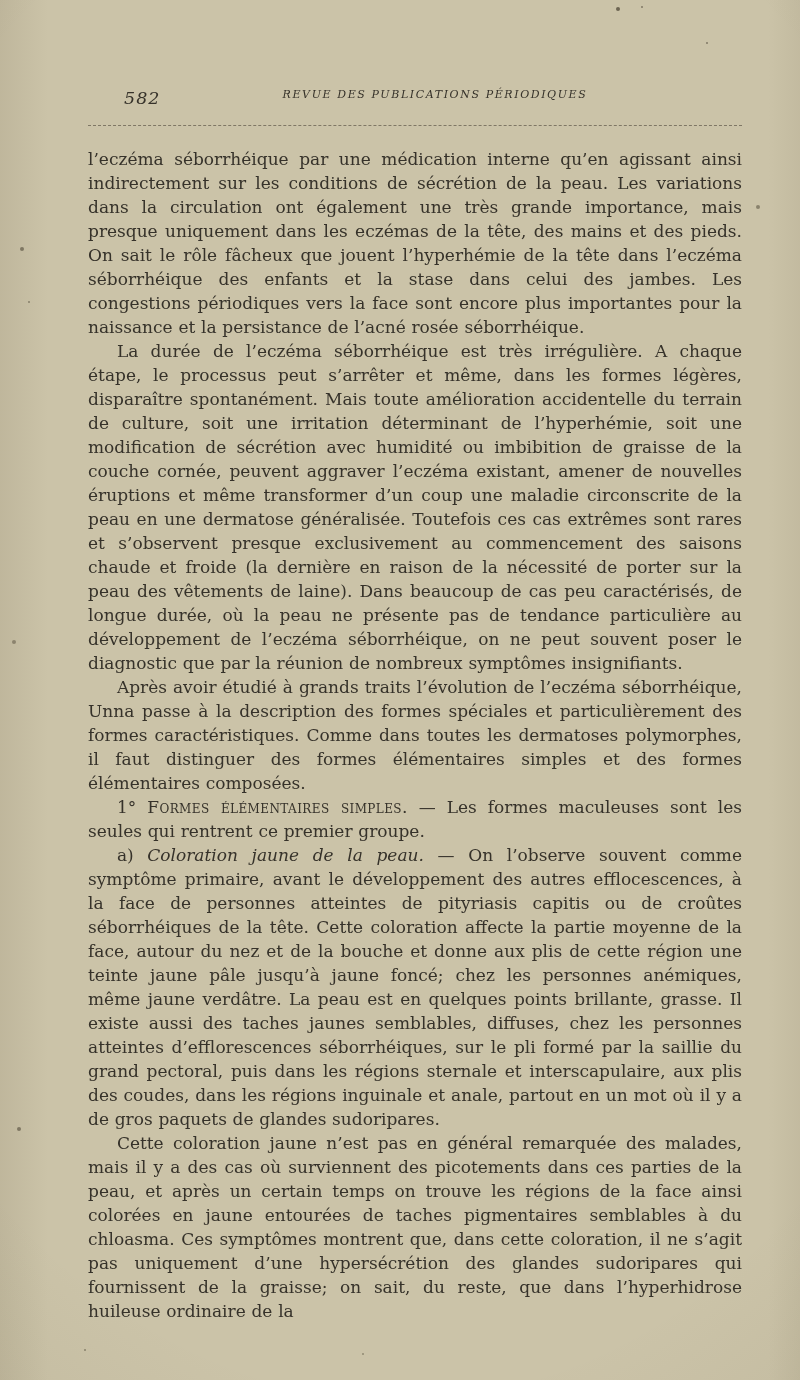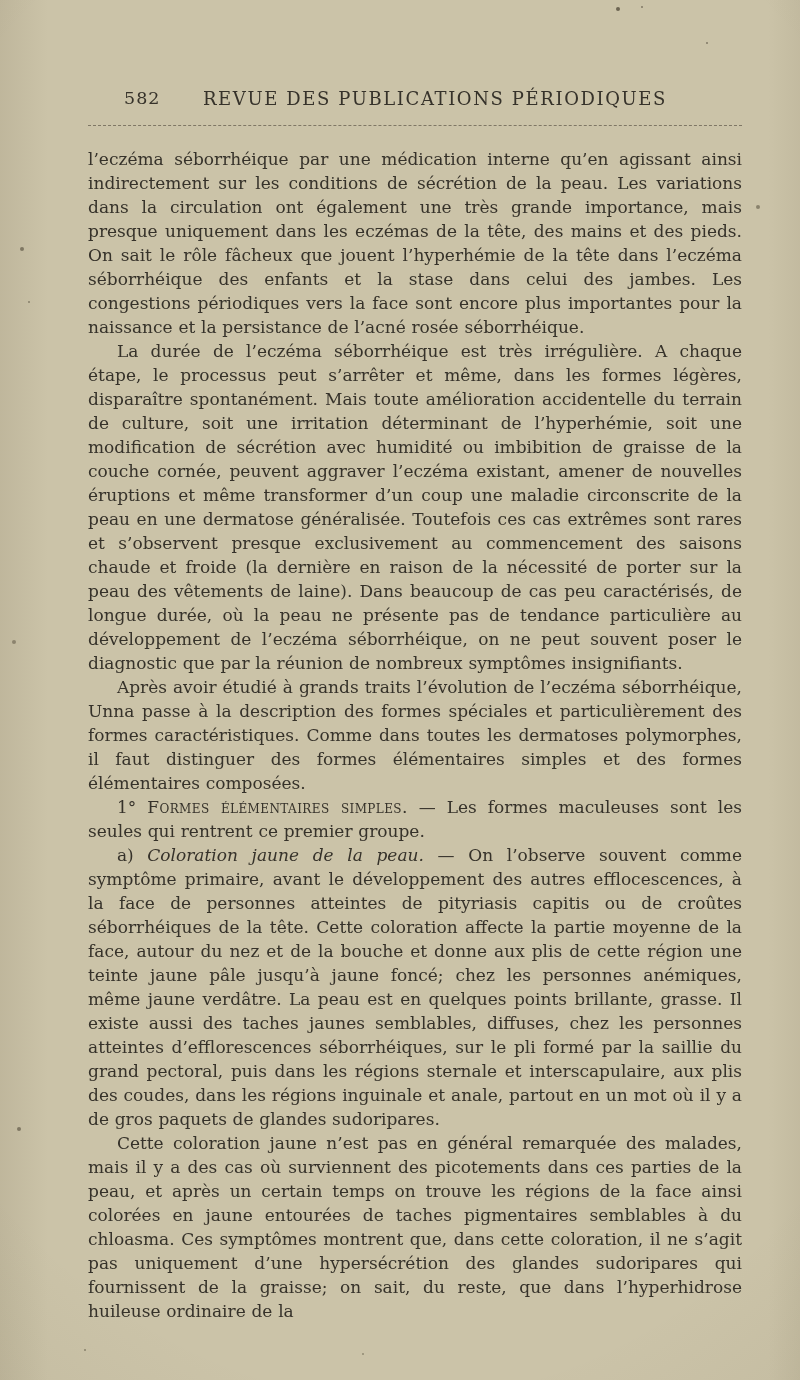--- a/index.html
+++ b/index.html
@@ -43,31 +43,32 @@
       28px 301px 0 0 rgba(58,50,36,0.45),
       13px 641px 0 1px rgba(58,50,36,0.4),
       18px 1128px 0 1px rgba(58,50,36,0.5),
       84px 1349px 0 0 rgba(58,50,36,0.45),
       362px 1353px 0 0 rgba(58,50,36,0.4),
       706px 42px 0 0 rgba(58,50,36,0.5);
   }
   .page-header{
     position:relative;
     height:24px;
+    font-style:italic;
   }
   .page-number{
     position:absolute;left:36px;top:0;
     font-size:17.5px;
     letter-spacing:1px;
   }
   .running-title{
     display:block;
     text-align:center;
     padding-left:40px;
-    font-size:18px;
+    font-size:11px;
     letter-spacing:1.6px;
     white-space:nowrap;
   }
   .header-rule{
     margin-top:13px;
     border-top:1px dashed var(--rule);
     height:0;
   }
   .article-body{
     margin-top:21px;

